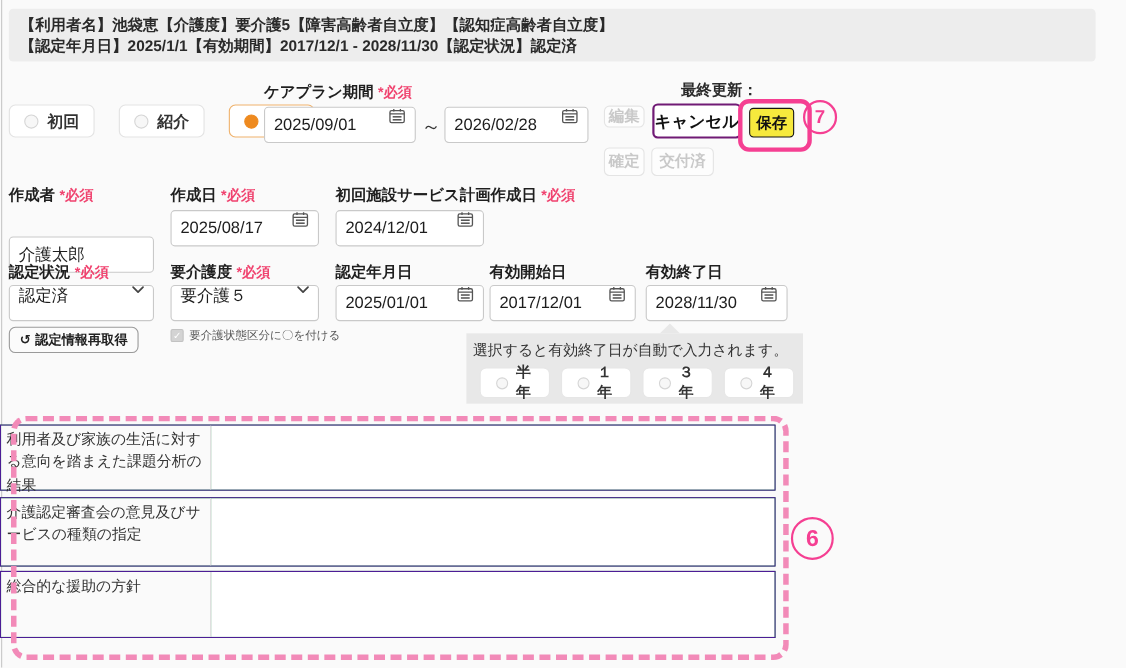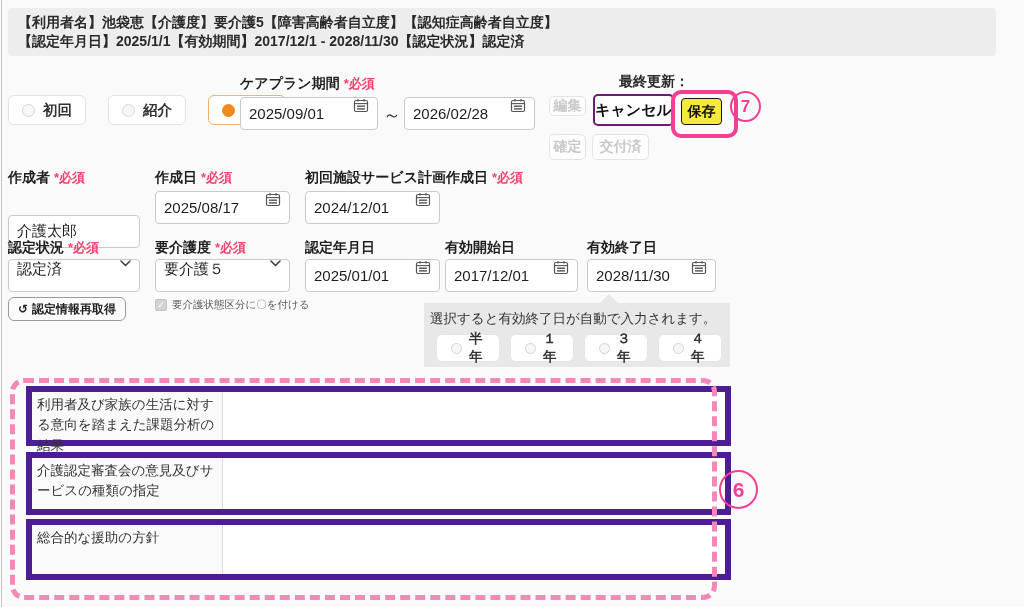--- a/index.html
+++ b/index.html
@@ -66,21 +66,21 @@
        padding:7px 8px 0 6px;}
   .tip-arrow{position:absolute;top:-9px;left:176px;width:0;height:0;
              border-left:9px solid transparent;border-right:9px solid transparent;
              border-bottom:9px solid #e8e8e8;}
   .tip-text{font-size:13.5px;color:#333;white-space:nowrap;}
   .year-pills{display:flex;gap:10px;margin-top:6px;margin-left:6px;}
   .year-pills .pill{height:28px;padding:0 14px;font-size:13.5px;gap:7px;border-color:#e6e6e6;}
   .year-pills .pill .dot{width:9px;height:9px;}
 
   
-  .ta-row{left:26px;width:705px;display:flex;border:6px solid #4c1d95;box-sizing:border-box;background:#15803d;}
+  .ta-row{left:0;width:705px;display:flex;border:1px solid #4c1d95;box-sizing:border-box;background:#15803d;}
   .ta-label{width:191px;flex:none;background:#fafafa;border-right:1px solid #dcdcdc;
             padding:3px 5px;box-sizing:border-box;font-size:13.5px;line-height:1.5;color:#333;}
   .ta-row textarea{flex:1;border:none;outline:none;resize:none;background:#fff;
                    font-family:inherit;font-size:14px;padding:4px 6px;}
   svg{display:block;}
 </style>
 </head>
 <body>
 
 <div class="abs left-edge"></div>

